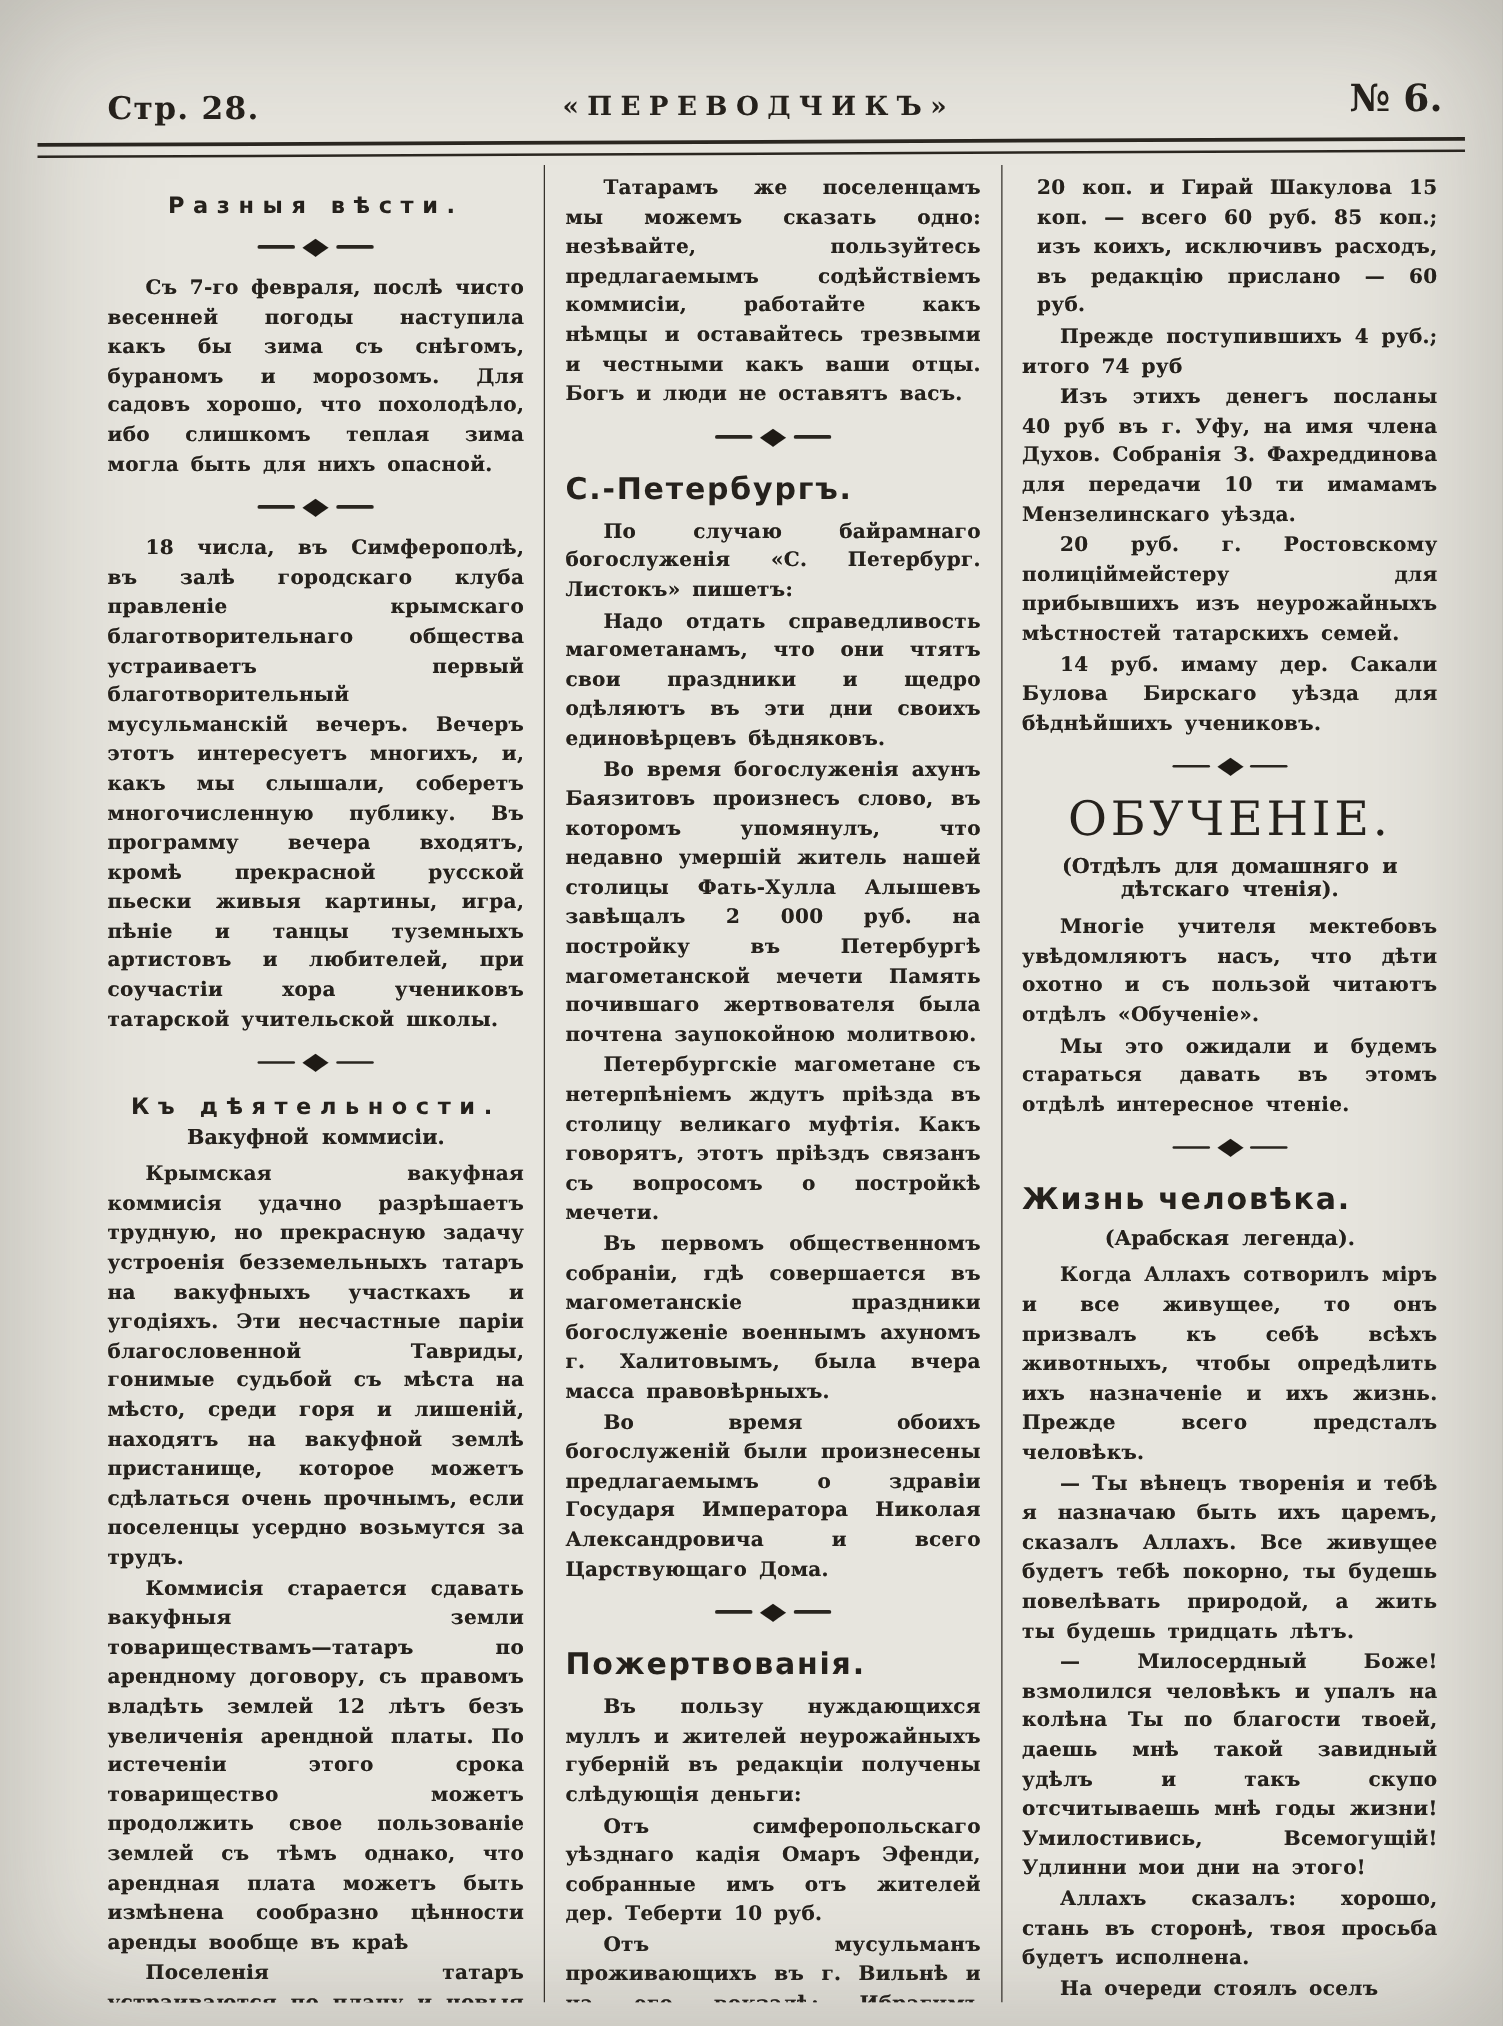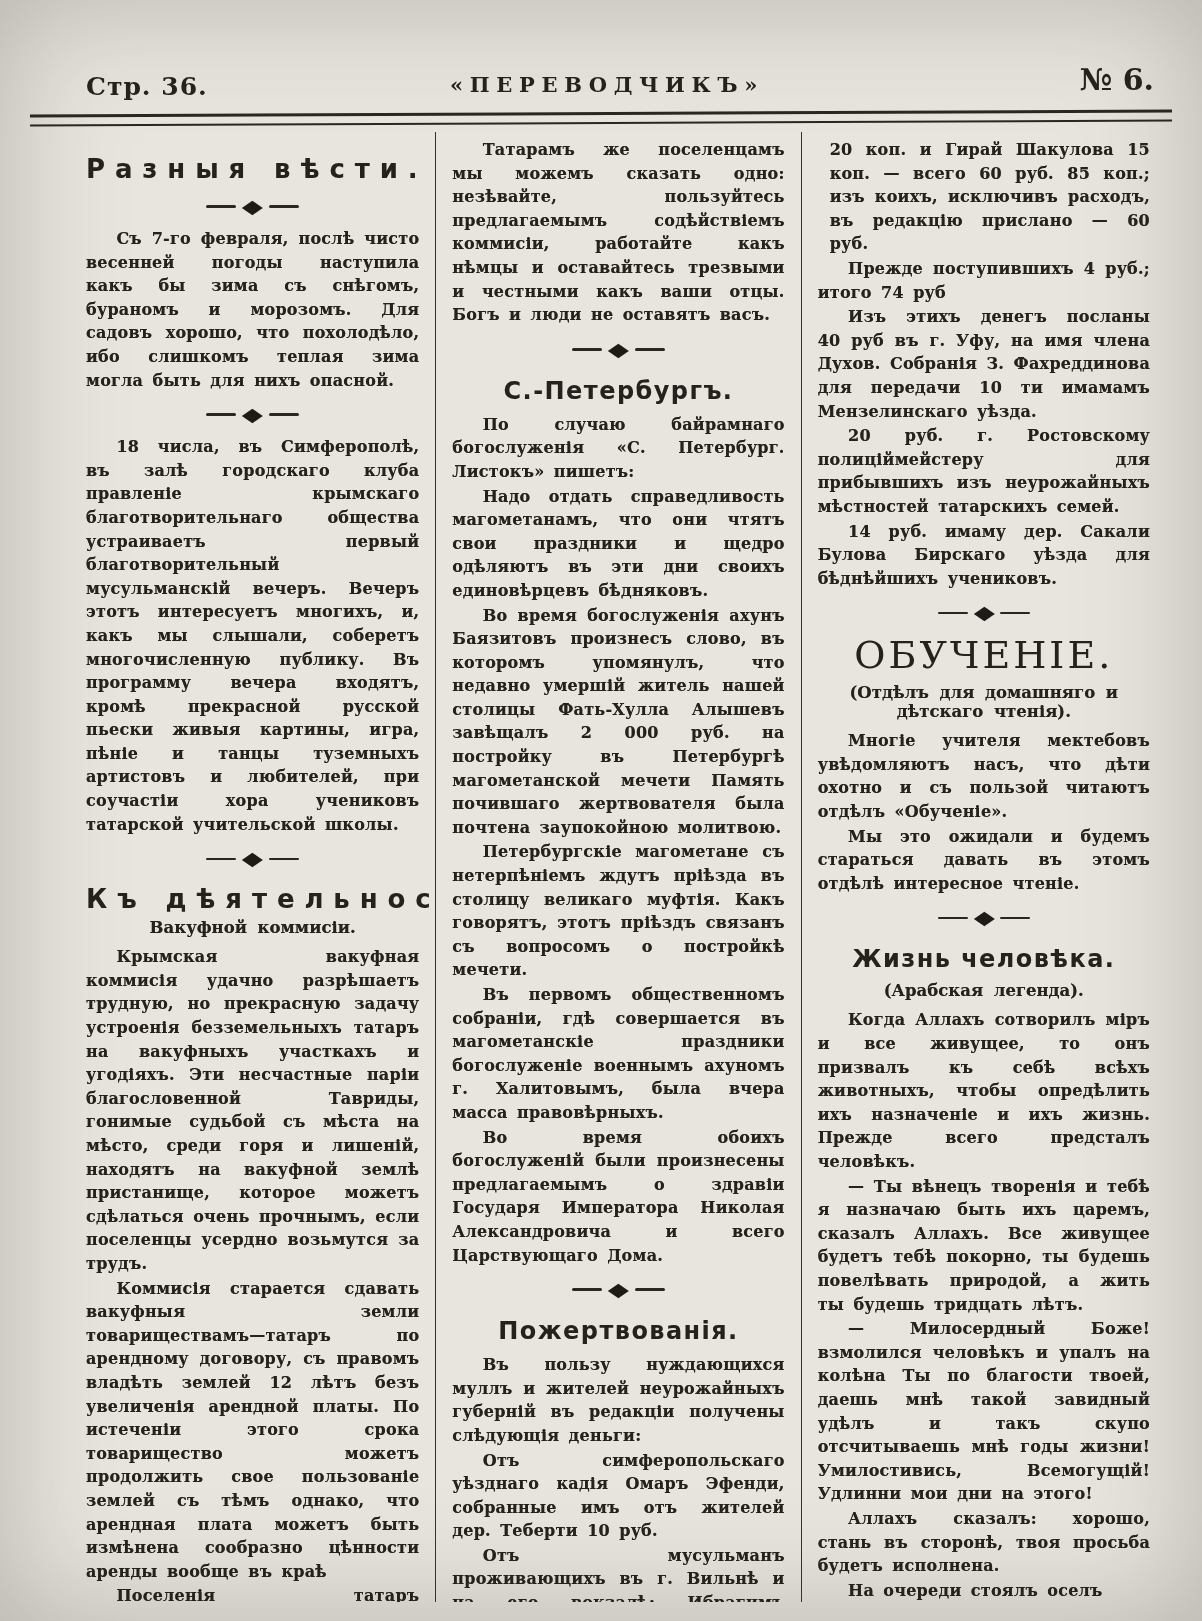--- a/index.html
+++ b/index.html
@@ -61,31 +61,31 @@
     text-align:justify;
     text-indent:1.9em;
     margin:0 0 1px 0;
     word-spacing:0.22em;
     letter-spacing:0.015em;
     text-shadow:0 0 0.5px rgba(37,33,28,0.55);
   }
   .para.noindent{text-indent:0;margin-left:12px;}
   .h-spaced{
     font-family:"DejaVu Sans","Liberation Sans",sans-serif;
-    font-size:26px;font-weight:700;
+    font-size:18px;font-weight:700;
     letter-spacing:0.38em;
-    text-align:left;
+    text-align:center;
     margin:16px 0 4px 0;
     white-space:nowrap;
   }
   .h-plain{
     font-family:"DejaVu Sans","Liberation Sans",sans-serif;
     font-size:24px;font-weight:700;
     letter-spacing:0.06em;
-    text-align:center;
+    text-align:left;
     margin:18px 0 8px 0;
   }
   .h-serif{
     font-size:38px;font-weight:400;
     letter-spacing:0.08em;
     text-align:center;
     margin:10px 0 6px 0;
   }
   .subhead{
     font-size:16.5px;font-weight:700;
@@ -104,21 +104,21 @@
   .d-diamond{
     font-size:19px;line-height:1;color:#1e1a15;
     transform:scaleX(1.45);
   }
 </style>
 </head>
 <body>
 
 <div class="page">
   <div class="header">
-    <div class="page-label">Стр. 36.</div>
+    <div class="page-label">Стр. 28.</div>
     <div class="masthead">«ПЕРЕВОДЧИКЪ»</div>
     <div class="issue-label">№ 6.</div>
     <div class="double-rule"></div>
   </div>
   <div class="columns">
     <div class="col">
         <div class="h-spaced">Разныя вѣсти.</div>
         <div class="divider">
           <span class="d-dash"></span>
           <span class="d-diamond">◆</span>

